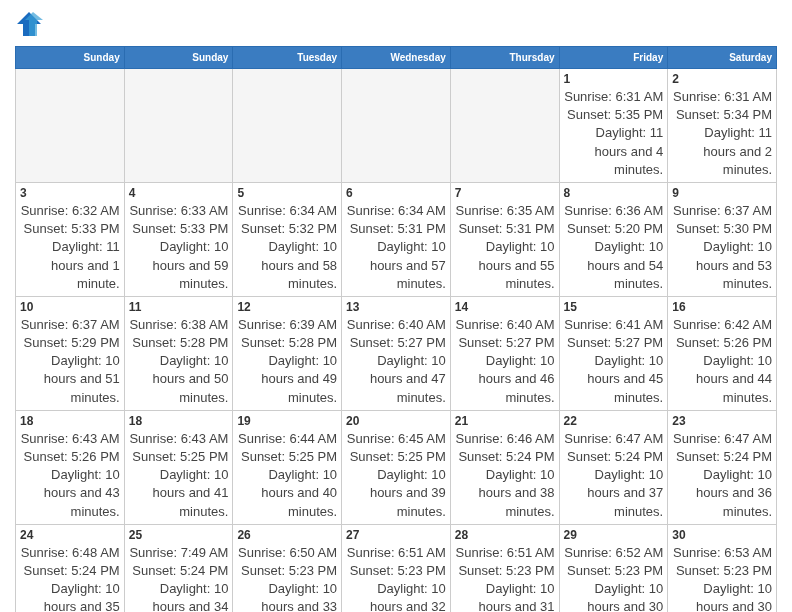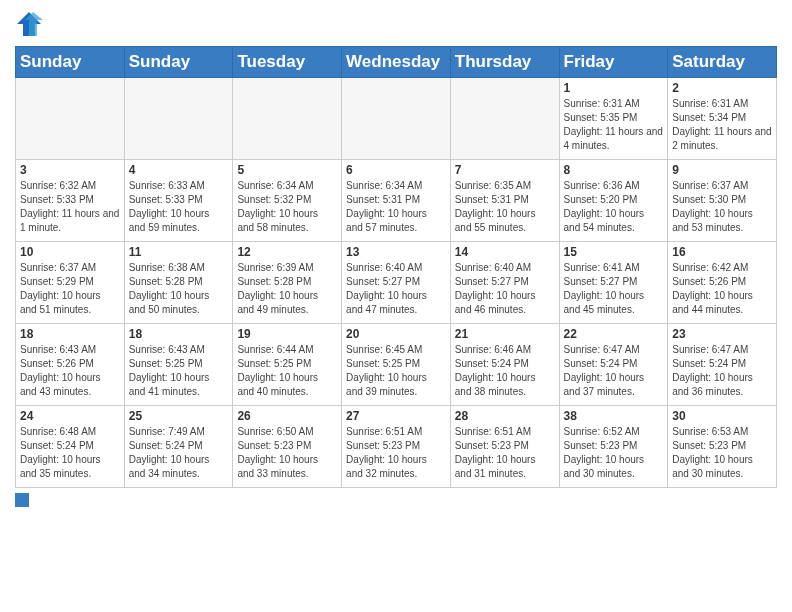--- a/index.html
+++ b/index.html
@@ -60,24 +60,24 @@
       color: #555;
     }
     .calendar {
       width: 100%;
       border-collapse: collapse;
       table-layout: fixed;
     }
     .calendar thead tr th {
       background: #3a7cc1;
       color: #fff;
-      font-size: 17px;
+      font-size: 10px;
       font-weight: bold;
       padding: 5px 4px;
-      text-align: left;
+      text-align: right;
       border: 1px solid #2a6cb1;
     }
     .calendar tbody tr td {
       border: 1px solid #ccc;
       vertical-align: top;
       padding: 3px 4px;
       font-size: 9.5px;
       color: #333;
       height: 82px;
       background: #fff;
@@ -86,23 +86,24 @@
       background: #f5f5f5;
     }
     .day-num {
       font-size: 12px;
       font-weight: bold;
       color: #333;
       display: block;
       margin-bottom: 2px;
     }
     .day-info {
-      font-size: 10px;
+      font-size: 13px;
       color: #444;
       line-height: 1.4;
+      text-align: right;
     }
     .legend {
       display: flex;
       align-items: center;
       gap: 6px;
       margin-top: 5px;
       font-size: 10px;
       color: #555;
     }
     .legend-box {
@@ -322,21 +323,21 @@
 Sunset: 5:23 PM
 Daylight: 10 hours and 32 minutes.</div>
           </td>
           <td>
             <span class="day-num">28</span>
             <div class="day-info">Sunrise: 6:51 AM
 Sunset: 5:23 PM
 Daylight: 10 hours and 31 minutes.</div>
           </td>
           <td>
-            <span class="day-num">38</span>
+            <span class="day-num">29</span>
             <div class="day-info">Sunrise: 6:52 AM
 Sunset: 5:23 PM
 Daylight: 10 hours and 30 minutes.</div>
           </td>
           <td>
             <span class="day-num">30</span>
             <div class="day-info">Sunrise: 6:53 AM
 Sunset: 5:23 PM
 Daylight: 10 hours and 30 minutes.</div>
           </td>

